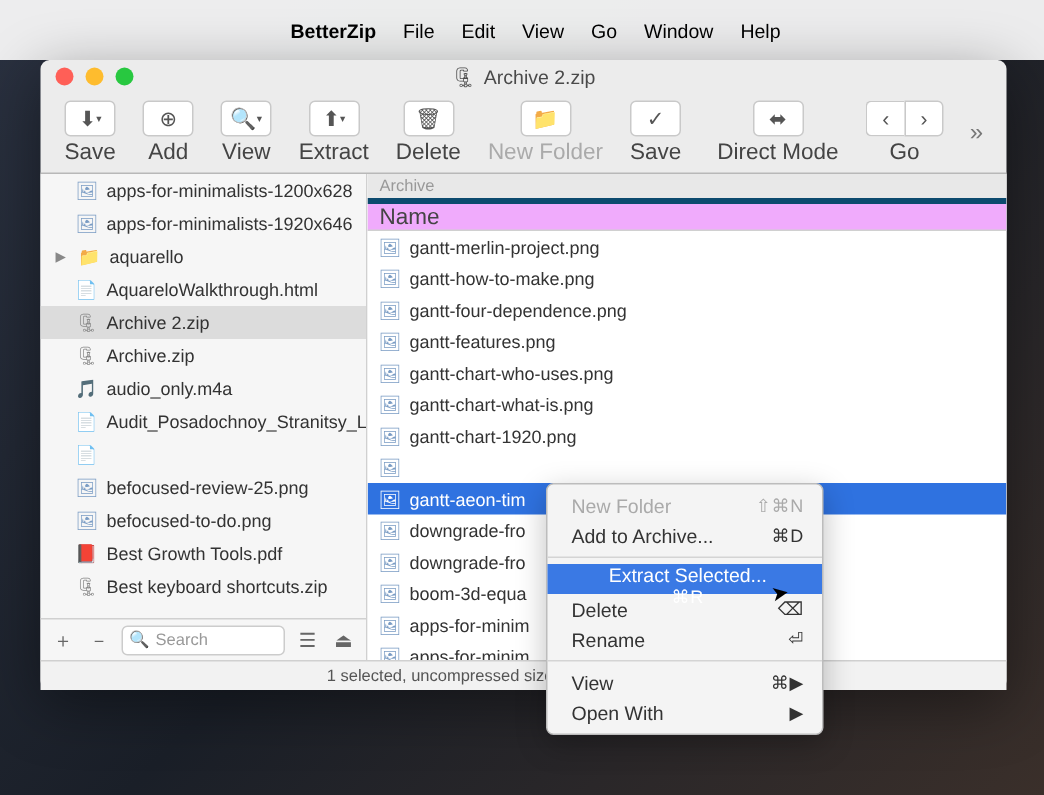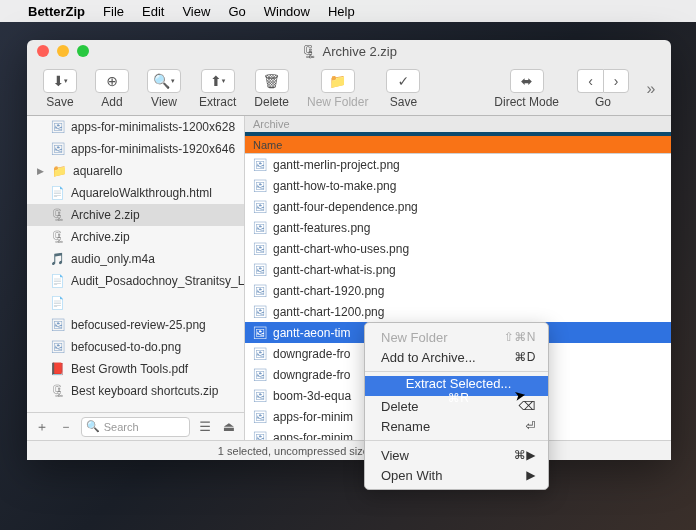--- a/index.html
+++ b/index.html
@@ -1,32 +1,32 @@
 <!DOCTYPE html>
 <html><head>
 <meta charset="utf-8">
 <style>
 * { margin: 0; padding: 0; box-sizing: border-box; font-family: -apple-system, "Helvetica Neue", Arial, sans-serif; }
 body { width: 696px; height: 530px; background: linear-gradient(135deg,#2a3140 0%,#1a1f28 50%,#3a2f2a 100%); overflow: hidden; position: relative; font-size: 13px; }
-.menubar { height: 22px; background: rgba(248,248,248,0.95); display: flex; align-items: center; padding: 0 10px; gap: 18px; font-size: 13px; }
+.menubar { height: 40px; background: rgba(248,248,248,0.95); display: flex; align-items: center; padding: 0 10px; gap: 18px; font-size: 13px; justify-content: center; }
 .menubar .apple { font-size: 14px; }
 .menubar span { cursor: default; }
 .menubar .appname { font-weight: 600; }
 .window { position: absolute; left: 27px; top: 40px; width: 644px; height: 420px; background: #ececec; border-radius: 6px; box-shadow: 0 10px 40px rgba(0,0,0,0.4); overflow: visible; }
 .titlebar { height: 22px; display: flex; align-items: center; position: relative; }
 .lights { display: flex; gap: 8px; padding-left: 10px; }
 .light { width: 12px; height: 12px; border-radius: 50%; }
 .red { background:#ff5f57; } .yellow{background:#febc2e;} .green{background:#28c840;}
 .wtitle { position: absolute; left: 0; right: 0; text-align: center; font-size: 13px; color:#4a4a4a; pointer-events: none; }
 .wtitle-inner { display:inline-flex; align-items:center; gap:5px; }
 .toolbar { height: 54px; border-bottom: 1px solid #b8b8b8; display:flex; align-items:center; padding: 0 8px; gap: 2px; }
 .tbtn { display:flex; flex-direction:column; align-items:center; gap:2px; padding: 2px 8px; min-width:44px;}
 .tbtn .ticon { width:34px; height:24px; border:1px solid #c9c9c9; border-radius:4px; background:#fff; display:flex; align-items:center; justify-content:center; font-size:14px; color:#555;}
 .tbtn .ticon.disabled { color:#bbb; }
-.tbtn .tlbl { font-size:12px; color:#444; }
+.tbtn .tlbl { font-size:15px; color:#444; }
 .tbtn .tlbl.disabled{color:#aaa;}
 .tgroup { display:flex; }
 .tgroup .ticon { border-radius:0; border-right:none;}
 .tgroup .ticon:first-child{border-radius:4px 0 0 4px;}
 .tgroup .ticon:last-child{border-radius:0 4px 4px 0; border-right:1px solid #c9c9c9;}
 .toolbar .spacer{flex:1;}
 .overflow { width:24px; height:24px; display:flex;align-items:center;justify-content:center;color:#777;font-size:16px;}
 .content { display:flex; height: 324px; }
 .sidebar { width:218px; border-right:1px solid #d0d0d0; background:#f6f6f6; display:flex; flex-direction:column;}
 .filelist { flex:1; overflow:hidden; }
@@ -40,21 +40,21 @@
 .ficon.html{color:#888;}
 .ficon.zip{color:#888;}
 .ficon.aud{color:#888;}
 .ficon.doc{color:#888;}
 .ficon.pdf{color:#d44;}
 .sidefoot { height:28px; border-top:1px solid #d0d0d0; display:flex; align-items:center; padding:0 6px; gap:6px;}
 .sidefoot .sbtn{width:18px;text-align:center;color:#666;}
 .search { flex:1; height:20px; border:1px solid #ccc; border-radius:4px; background:#fff; display:flex; align-items:center; padding:0 4px; gap:4px; font-size:11px; color:#999;}
 .main { flex:1; background:#fff; display:flex; flex-direction:column; overflow:hidden;}
 .pathbar{height:20px; background:#e8e8e8; border-bottom:4px solid #0c4a6e; font-size:11px; color:#999; padding-left:8px; display:flex;align-items:center;}
-.colhdr{height:18px; border-bottom:1px solid #d0d0d0; font-size:11px; color:#444; padding-left:8px; display:flex;align-items:center; background:#f97316;}
+.colhdr{height:18px; border-bottom:1px solid #d0d0d0; font-size:15px; color:#444; padding-left:8px; display:flex;align-items:center; background:#f0abfc;}
 .mainlist{flex:1; overflow:hidden;}
 .mrow{height:21px;display:flex;align-items:center;padding-left:8px;gap:6px;font-size:12px;color:#333;white-space:nowrap;}
 .mrow.hl{background:#2f72e0;color:#fff;}
 .mrow.hl .ficon{color:#fff;}
 .statusbar{height:20px;border-top:1px solid #d0d0d0;background:#f2f2f2;font-size:11px;color:#555;display:flex;align-items:center;justify-content:center;}
 .ctxmenu{position:absolute; left:364px; top:322px; width:185px; background:#f4f4f4; border:1px solid #bcbcbc; border-radius:5px; box-shadow:0 6px 20px rgba(0,0,0,0.25); padding:4px 0; font-size:13px;}
 .crow{height:20px;display:flex;align-items:center;padding:0 12px 0 16px;justify-content:space-between;color:#333;}
 .crow.dis{color:#aaa;}
 .crow.hl{background:#3a79e4;color:#fff;flex-direction:column;}
 .csep{height:1px;background:#d4d4d4;margin:4px 0;}
@@ -226,21 +226,20 @@
           <div class="mrow">
             <span class="ficon img">🖼</span>
             <span>gantt-chart-what-is.png</span>
           </div>
           <div class="mrow">
             <span class="ficon img">🖼</span>
             <span>gantt-chart-1920.png</span>
           </div>
           <div class="mrow">
             <span class="ficon img">🖼</span>
-            <span>gantt-chart-1200.png</span>
           </div>
           <div class="mrow hl">
             <span class="ficon img">🖼</span>
             <span>gantt-aeon-tim</span>
           </div>
           <div class="mrow">
             <span class="ficon img">🖼</span>
             <span>downgrade-fro</span>
           </div>
           <div class="mrow">

